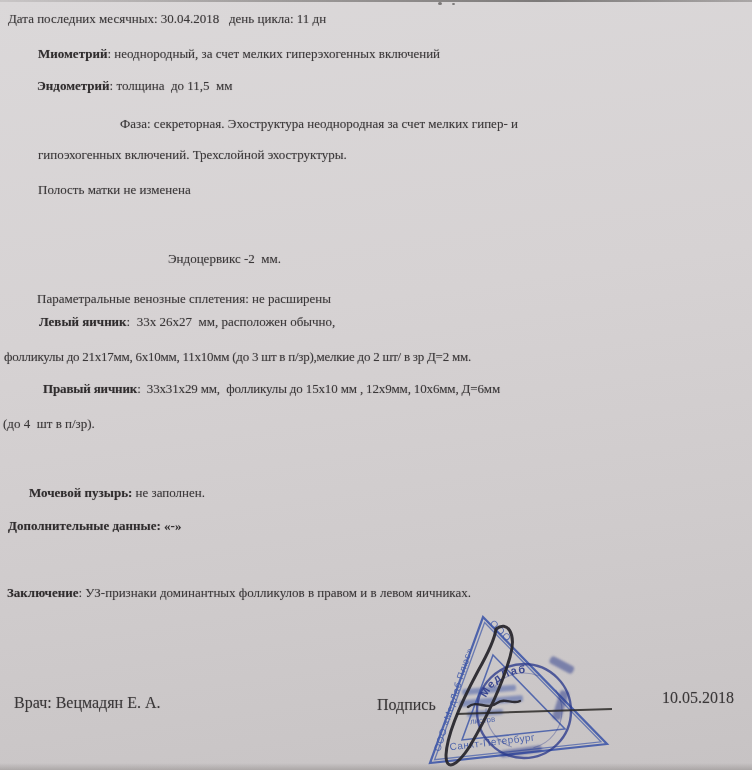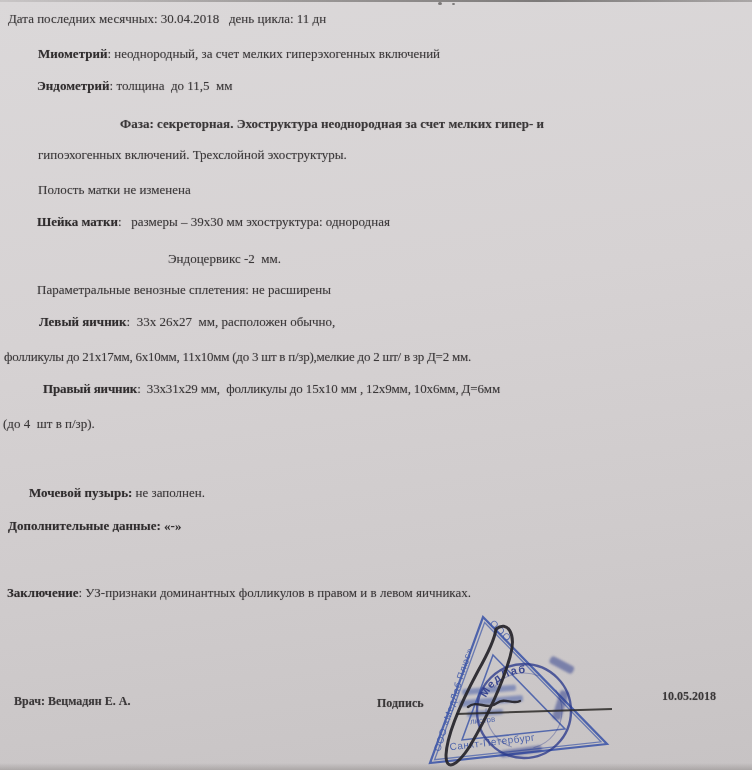--- a/index.html
+++ b/index.html
@@ -16,42 +16,41 @@
   .speck { position:absolute; background:rgba(42,40,38,.55); border-radius:50%; }
   .scan-shadow-bottom {
     position:absolute; bottom:0; left:0; width:100%; height:7px;
     background:linear-gradient(rgba(110,105,102,0), rgba(104,99,96,.30));
   }
   .line {
     position:absolute; font-size:13px; line-height:26px; white-space:pre;
     letter-spacing:0px; text-shadow:0 0 1px rgba(64,61,62,.35);
   }
   .line b { font-weight:700; color:#302d2e;text-align:center; }
-  .footer-item { position:absolute; font-size:12px; white-space:pre; text-shadow:0 0 1px rgba(64,61,62,.35);font-weight:bold; }
+  .footer-item { position:absolute; font-size:16px; white-space:pre; text-shadow:0 0 1px rgba(64,61,62,.35); }
   .stamp-svg { position:absolute; left:408px; top:596px; width:244px; height:174px; }
   .st { font-family:"Liberation Sans", sans-serif; }
 </style>
 </head>
 <body>
 
 <div class="page">
 
   <div class="scan-edge-top"></div>
   <div class="speck" style="left:438px;top:2px;width:4px;height:3px;"></div>
   <div class="speck" style="left:452px;top:3px;width:3px;height:2px;"></div>
 
   <div class="line" style="left:8px;   top:6px;"><b></b><span>Дата последних месячных: 30.04.2018   день цикла: 11 дн</span></div>
   <div class="line" style="left:38px;  top:41px;"><b>Миометрий</b><span>: неоднородный, за счет мелких гиперэхогенных включений</span></div>
   <div class="line" style="left:37px;  top:73px;"><b>Эндометрий</b><span>: толщина  до 11,5  мм</span></div>
-  <div class="line" style="left:120px; top:111px;font-weight:bold;"><b></b><span>Фаза: секреторная. Эхоструктура неоднородная за счет мелких гипер- и</span></div>
+  <div class="line" style="left:120px; top:111px;"><b></b><span>Фаза: секреторная. Эхоструктура неоднородная за счет мелких гипер- и</span></div>
   <div class="line" style="left:38px;  top:177px;"><b></b><span>Полость матки не изменена</span></div>
   <div class="line" style="left:38px;  top:142px;"><b></b><span>гипоэхогенных включений. Трехслойной эхоструктуры.</span></div>
-  <div class="line" style="left:37px;  top:209px;"><b>Шейка матки</b><span>:   размеры – 39х30 мм эхоструктура: однородная</span></div>
   <div class="line" style="left:168px; top:246px;"><b></b><span>Эндоцервикс -2  мм.</span></div>
-  <div class="line" style="left:37px;  top:277px;"><b></b><span>Параметральные венозные сплетения: не расширены</span></div>
+  <div class="line" style="left:37px;  top:286px;"><b></b><span>Параметральные венозные сплетения: не расширены</span></div>
   <div class="line" style="left:39px;  top:309px;"><b>Левый яичник</b><span>:  33х 26х27  мм, расположен обычно,</span></div>
   <div class="line" style="left:4px;   top:344px; letter-spacing:-0.25px;"><b></b><span>фолликулы до 21х17мм, 6х10мм, 11х10мм (до 3 шт в п/зр),мелкие до 2 шт/ в зр Д=2 мм.</span></div>
   <div class="line" style="left:43px;  top:376px; letter-spacing:-0.15px;"><b>Правый яичник</b><span>:  33х31х29 мм,  фолликулы до 15х10 мм , 12х9мм, 10х6мм, Д=6мм</span></div>
   <div class="line" style="left:3px;   top:411px;"><b></b><span>(до 4  шт в п/зр).</span></div>
   <div class="line" style="left:29px;  top:480px;"><b>Мочевой пузырь:</b><span> не заполнен.</span></div>
   <div class="line" style="left:8px;   top:513px;"><b>Дополнительные данные: «-»</b><span></span></div>
   <div class="line" style="left:7px;   top:580px;"><b>Заключение</b><span>: УЗ-признаки доминантных фолликулов в правом и в левом яичниках.</span></div>
 
   <div class="footer-item" style="left:14px;  top:694px;">Врач: Вецмадян Е. А.</div>
   <div class="footer-item" style="left:377px; top:696px;">Подпись</div>

